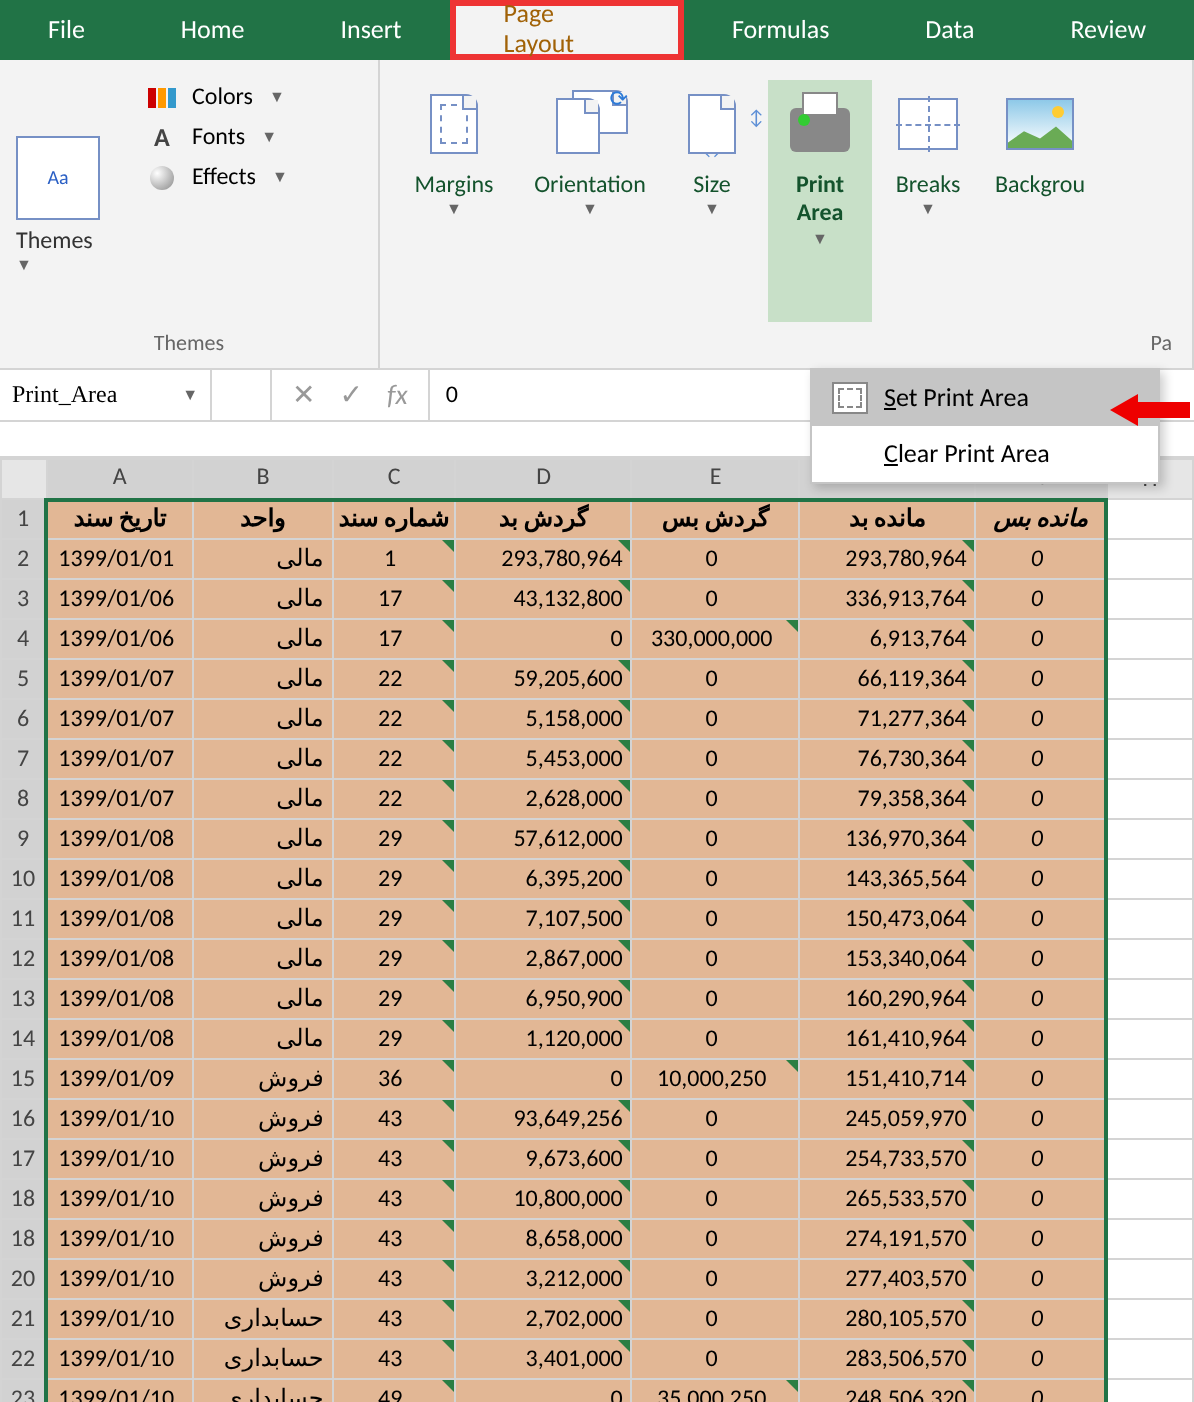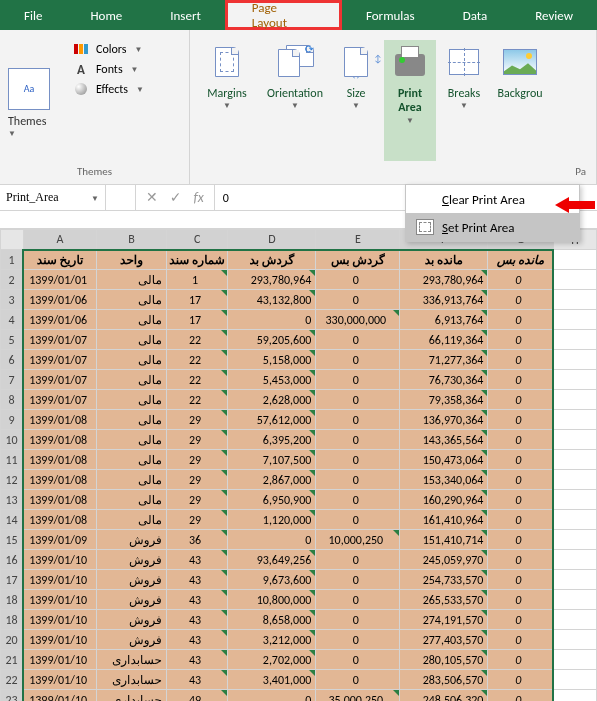--- a/index.html
+++ b/index.html
@@ -214,27 +214,27 @@
         <div class="big-icon">
             <div class="bg-icon"></div>
           </div>
         <span class="big-label">Backgrou</span>
       </div>
     </div>
     <div class="ribbon-group-label" style="text-align:right; padding-right:6px;">Pa</div>
   </div>
 
   <div class="dropdown-menu">
+    <div class="menu-item hover">
+      <span class="menu-icon set-print-icon"></span>
+      <span class="menu-item-text"><u>S</u><span>et Print Area</span></span>
+    </div>
     <div class="menu-item">
       <span class="menu-icon"></span>
       <span class="menu-item-text"><u>C</u><span>lear Print Area</span></span>
-    </div>
-    <div class="menu-item hover">
-      <span class="menu-icon set-print-icon"></span>
-      <span class="menu-item-text"><u>S</u><span>et Print Area</span></span>
     </div>
   </div>
 
   <div class="red-arrow">
     <svg width="40" height="20">
         <polygon points="0,10 14,2 14,6 40,6 40,14 14,14 14,18" fill="#e00"></polygon>
       </svg>
   </div>
 </div>
 

